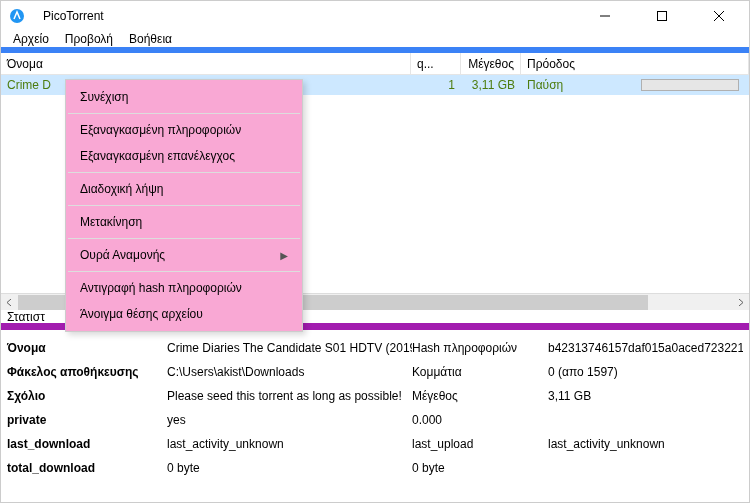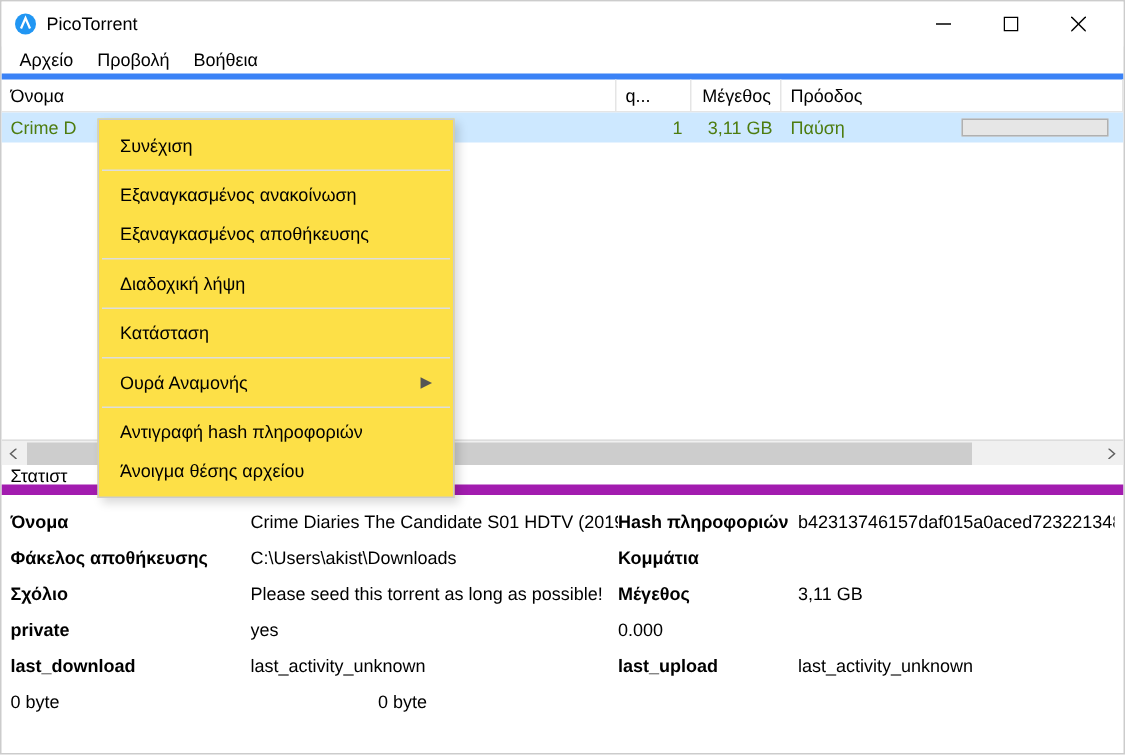--- a/index.html
+++ b/index.html
@@ -13,39 +13,40 @@
     border: 1px solid #ccc;
     position: relative;
   }
   
   .titlebar {
     display: flex;
     align-items: center;
     height: 30px;
     padding: 0 8px;
     background: #fff;
+    gap: 12px;
   }
   .titlebar .icon {
     width: 16px; height: 16px;
     margin-right: 6px;
   }
   .titlebar .title { font-size: 12px; }
   .titlebar .spacer { flex: 1; }
   .winbtn {
     width: 45px; height: 30px;
     display: flex; align-items: center; justify-content: center;
   }
   .winbtn svg { stroke: #000; stroke-width: 1; fill: none; }
   
   .menubar {
     display: flex;
     height: 22px;
     align-items: center;
     padding: 0 4px;
-    border-bottom: 4px solid #3b82f6;
+    border-bottom: 6px solid #3b82f6;
   }
   .menubar .menuitem {
     padding: 2px 8px;
     font-size: 12px;
   }
   
   .table-header {
     display: flex;
     height: 22px;
     align-items: stretch;
@@ -126,29 +127,29 @@
     padding: 6px 6px;
     font-size: 12px;
   }
   .detail-row {
     display: flex;
     width: 100%;
     padding: 5px 0;
   }
   .dk1 { width: 160px; font-weight: bold; }
   .dv1 { width: 245px; overflow:hidden; white-space:nowrap; }
-  .dk2 { width: 120px; font-weight: bold; }
+  .dk2 { width: 136px; font-weight: normal; }
   .dv2 { flex: 1; overflow:hidden; white-space:nowrap; }
   
   .context-menu {
     position: absolute;
     top: 78px;
     left: 64px;
     width: 238px;
-    background: #fde047;
+    background: #f9a8d4;
     border: 1px solid #ccc;
     box-shadow: 3px 3px 6px rgba(0,0,0,0.15);
     padding: 4px 0;
     z-index: 100;
   }
   .cm-item {
     padding: 6px 14px;
     font-size: 12px;
     display:flex;
     justify-content: space-between;
@@ -241,62 +242,64 @@
   <div class="detail-row">
     <div class="dk1">Όνομα</div>
     <div class="dv1">Crime Diaries The Candidate S01 HDTV (2019)</div>
     <div class="dk2">Hash πληροφοριών</div>
     <div class="dv2">b42313746157daf015a0aced7232213489f5</div>
   </div>
   <div class="detail-row">
     <div class="dk1">Φάκελος αποθήκευσης</div>
     <div class="dv1">C:\Users\akist\Downloads</div>
     <div class="dk2">Κομμάτια</div>
+    <div class="dv2">0 (απο 1597)</div>
   </div>
   <div class="detail-row">
     <div class="dk1">Σχόλιο</div>
     <div class="dv1">Please seed this torrent as long as possible!</div>
     <div class="dk2">Μέγεθος</div>
     <div class="dv2">3,11 GB</div>
   </div>
   <div class="detail-row">
     <div class="dk1">private</div>
     <div class="dv1">yes</div>
     <div class="dv2">0.000</div>
   </div>
   <div class="detail-row">
     <div class="dk1">last_download</div>
     <div class="dv1">last_activity_unknown</div>
     <div class="dk2">last_upload</div>
     <div class="dv2">last_activity_unknown</div>
   </div>
   <div class="detail-row">
+    <div class="dk1">total_download</div>
     <div class="dv1">0 byte</div>
     <div class="dv2">0 byte</div>
   </div>
 </div>
 
 <div class="context-menu">
   <div class="cm-item">
       <span>Συνέχιση</span>
     </div>
   <div class="cm-sep"></div>
   <div class="cm-item">
-      <span>Εξαναγκασμένος ανακοίνωση</span>
-    </div>
-  <div class="cm-item">
-      <span>Εξαναγκασμένος αποθήκευσης</span>
+      <span>Εξαναγκασμένη πληροφοριών</span>
+    </div>
+  <div class="cm-item">
+      <span>Εξαναγκασμένη επανέλεγχος</span>
     </div>
   <div class="cm-sep"></div>
   <div class="cm-item">
       <span>Διαδοχική λήψη</span>
     </div>
   <div class="cm-sep"></div>
   <div class="cm-item">
-      <span>Κατάσταση</span>
+      <span>Μετακίνηση</span>
     </div>
   <div class="cm-sep"></div>
   <div class="cm-item">
     <span>Ουρά Αναμονής</span>
     <span class="cm-arrow">▶</span>
   </div>
   <div class="cm-sep"></div>
   <div class="cm-item">
       <span>Αντιγραφή hash πληροφοριών</span>
     </div>

